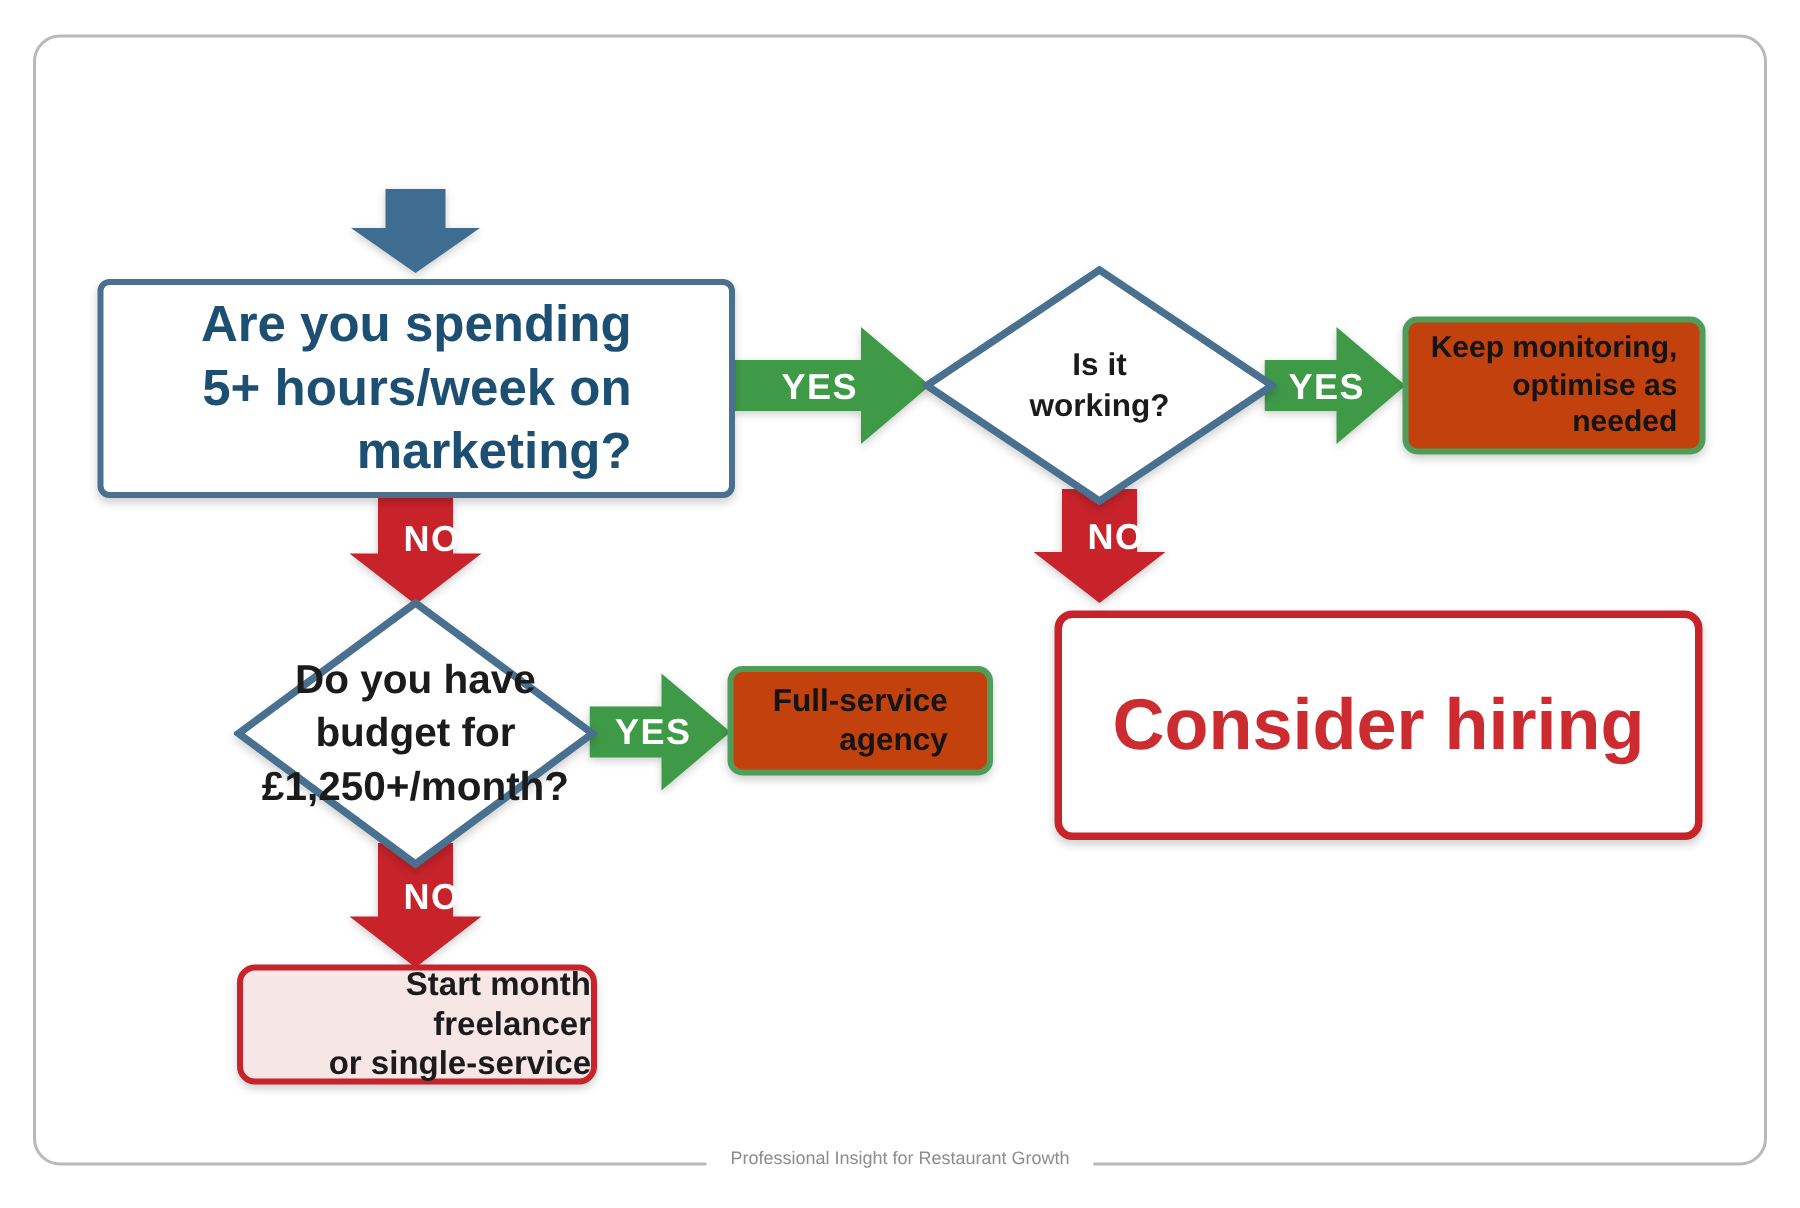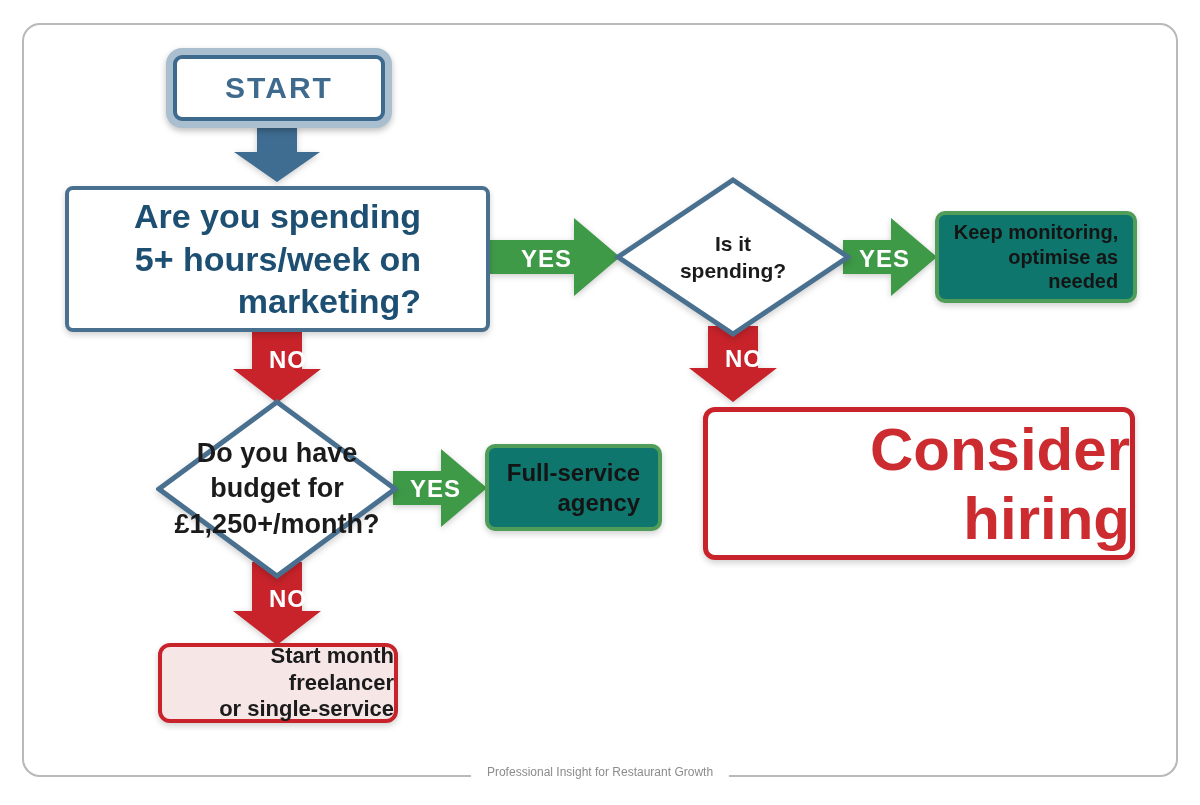--- a/index.html
+++ b/index.html
@@ -24,29 +24,29 @@
     width:100%;height:100%;background:#ffffff;border:4px solid #3e6a8e;border-radius:9px;
     display:flex;align-items:center;justify-content:center;box-sizing:border-box;
     font-size:30px;font-weight:bold;color:#3e6a8e;letter-spacing:2px;
   }
   .question-box{
     left:65px;top:186px;width:425px;height:146px;background:#ffffff;
     border:4px solid #4a7090;border-radius:8px;
     font-size:34px;font-weight:bold;color:#1d4f73;line-height:1.25;
   }
   .green-box{
-    background:#0f766e;border:4px solid #4f9d58;border-radius:10px;
+    background:#c2410c;border:4px solid #4f9d58;border-radius:10px;
     font-weight:bold;color:#141414;
   }
   .green-box.monitor{left:935px;top:211px;width:202px;height:92px;font-size:20px;line-height:1.22;}
-  .green-box.agency{left:485px;top:444px;width:177px;height:87px;font-size:24px;line-height:1.22;}
+  .green-box.agency{left:485px;top:444px;width:177px;height:73px;font-size:21px;line-height:1.22;}
   .consider-box{
     left:703px;top:407px;width:432px;height:153px;background:#ffffff;
     border:5px solid #c8232b;border-radius:12px;
-    font-size:60px;font-weight:bold;color:#cc2b30;
+    font-size:48px;font-weight:bold;color:#cc2b30;
   }
   .freelancer-box{
     left:158px;top:643px;width:240px;height:80px;background:#f7e6e6;
     border:4px solid #c8232b;border-radius:12px;
     font-size:22px;font-weight:bold;color:#1b1b1b;line-height:1.22;
   }
   .diamond-svg{position:absolute;z-index:2;filter:drop-shadow(0 3px 3px rgba(0,0,0,0.18));}
   .diamond-label{
     position:absolute;display:flex;align-items:center;justify-content:center;text-align:center;
     white-space:pre-line;font-weight:bold;color:#1b1b1b;z-index:3;line-height:1.3;
@@ -98,33 +98,30 @@
     <polygon points="19,0 69,0 69,49 88,49 44,83 0,49 19,49" fill="#c8232b"></polygon>
   </svg>
 
   <span class="edge-label" style="left:512px;top:245px">YES</span>
   <span class="edge-label" style="left:247px;top:346px">NO</span>
   <span class="edge-label" style="left:850px;top:245px">YES</span>
   <span class="edge-label" style="left:703px;top:345px">NO</span>
   <span class="edge-label" style="left:401px;top:475px">YES</span>
   <span class="edge-label" style="left:247px;top:585px">NO</span>
 
-  <div class="start-outer">
-    <div class="start-inner">START</div>
-  </div>
 
   <div class="node question-box shadow">Are you spending
 5+ hours/week on
 marketing?</div>
 
   <svg class="diamond-svg" style="left:615px;top:177px" width="236" height="160">
     <polygon points="118,3 233,80 118,157 3,80" fill="#ffffff" stroke="#4a7090" stroke-width="5" stroke-linejoin="miter"></polygon>
   </svg>
   <div class="diamond-label working">Is it
-spending?</div>
+working?</div>
 
   <div class="node green-box monitor shadow">Keep monitoring,
 optimise as
 needed</div>
 
   <div class="node consider-box shadow">Consider hiring</div>
 
   <svg class="diamond-svg" style="left:156px;top:399px" width="242" height="180">
     <polygon points="121,3 239,90 121,177 3,90" fill="#ffffff" stroke="#4a7090" stroke-width="5" stroke-linejoin="miter"></polygon>
   </svg>

